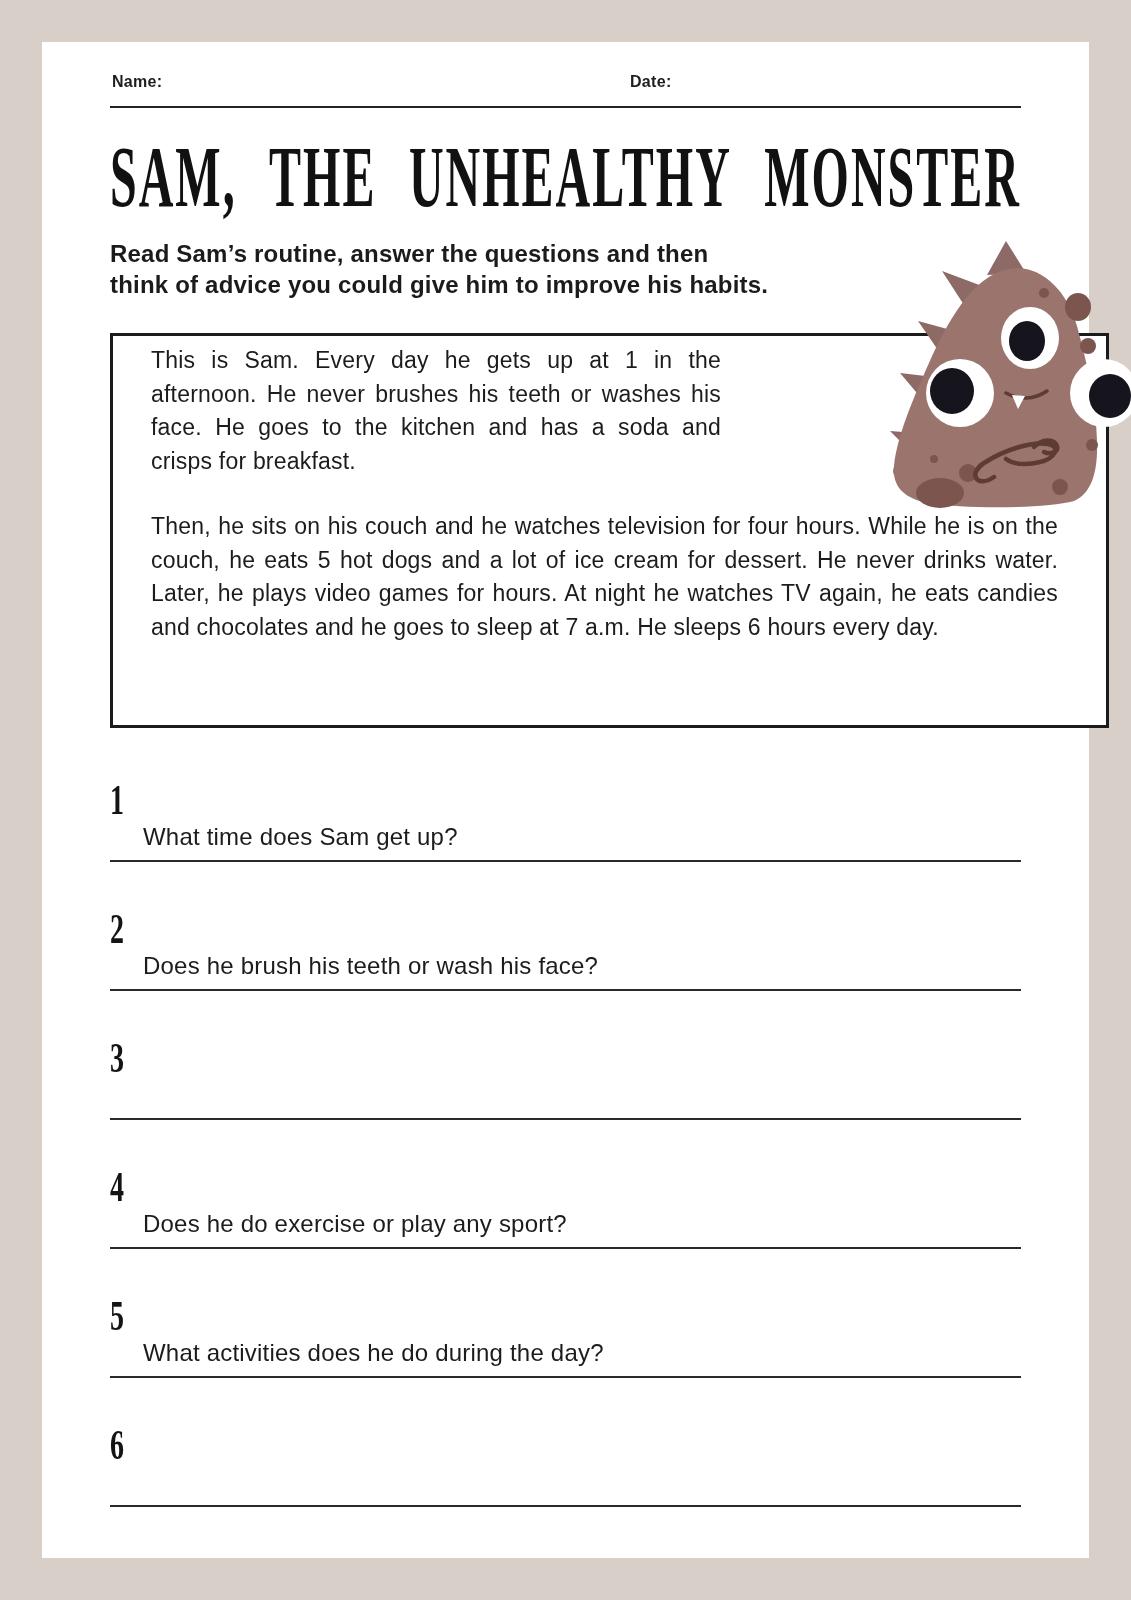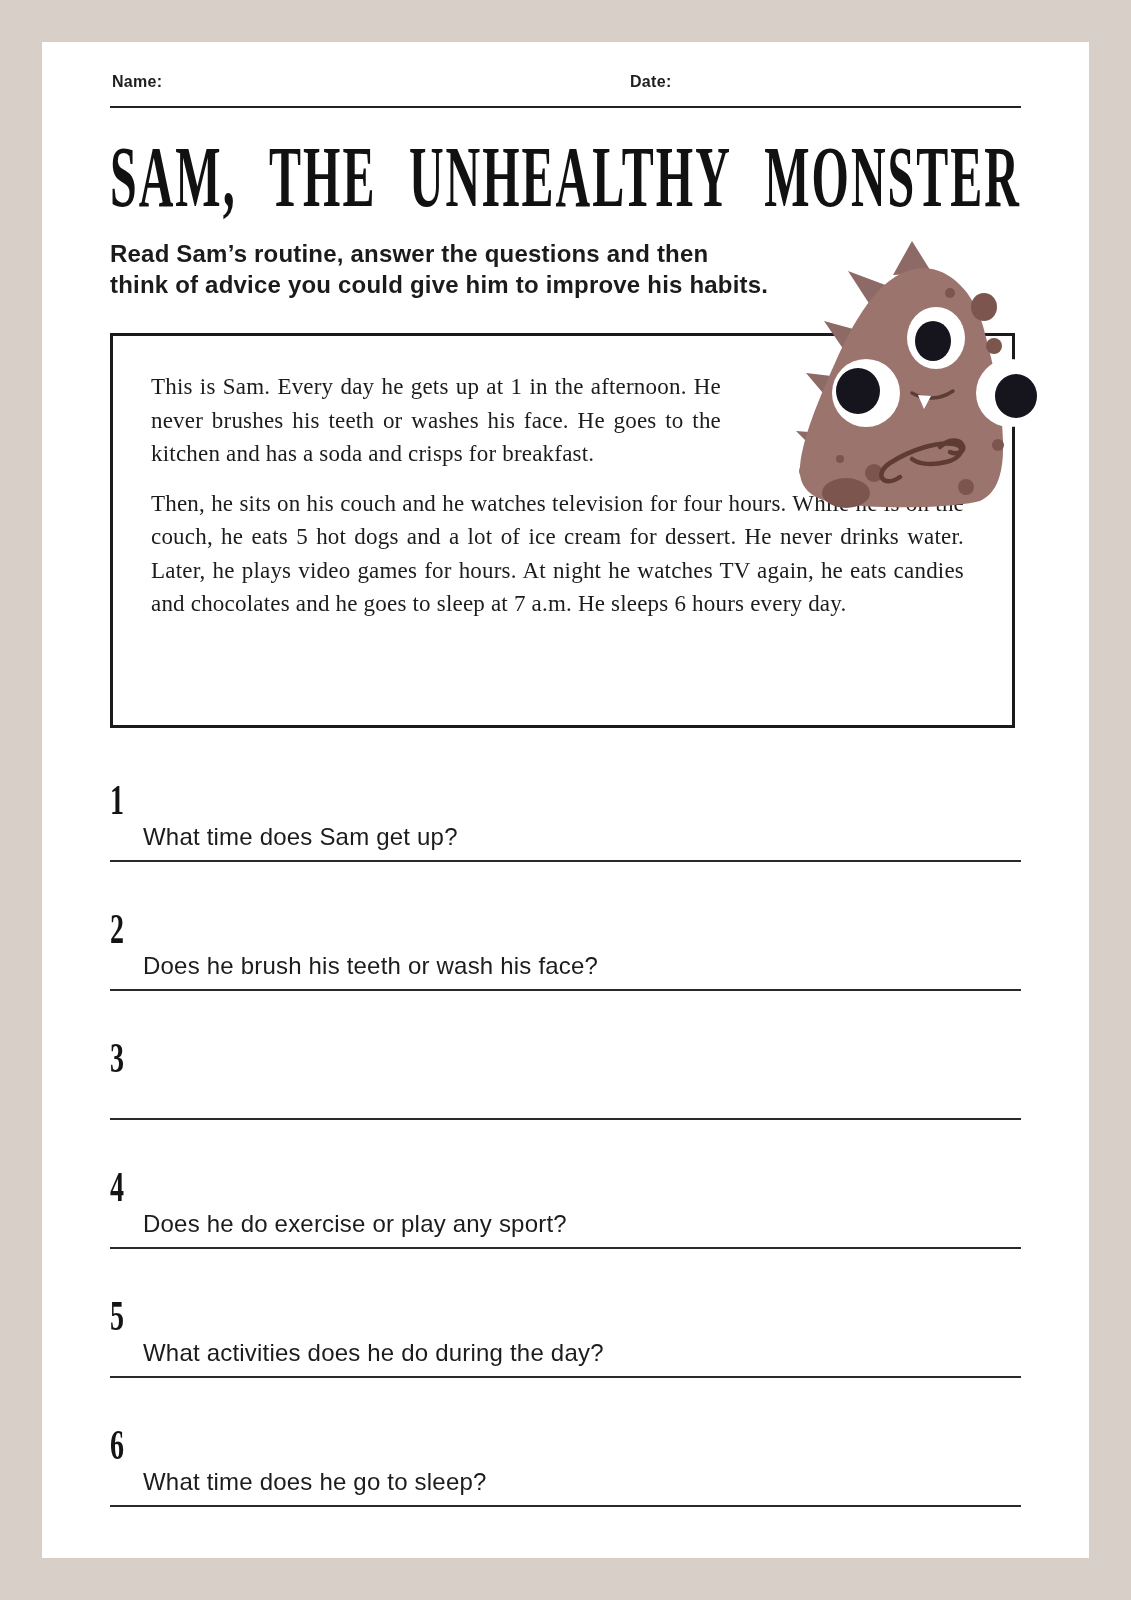--- a/index.html
+++ b/index.html
@@ -37,31 +37,30 @@
   }
   
   .instructions {
     position:absolute; left:68px; top:190px; width:700px;
     font-size:24px; font-weight:bold; line-height:31px; color:#1b1b1b;
     letter-spacing:.2px;
     margin-top:6px;
   }
   
   .passage-box {
-    position:absolute; left:68px; top:291px; width:905px; height:395px;
+    position:absolute; left:68px; top:291px; width:999px; height:395px;
     border:3px solid #1b1b1b; background:#ffffff;
-    padding:34px 48px 26px 38px;
-    font-family:Liberation Serif, serif;
+    padding:8px 48px 26px 38px;
   }
   .passage-box p {
     font-size:23px; line-height:33.5px; text-align:justify;
     color:#1c1c1c; letter-spacing:.2px;
   }
   .para-1 { width:570px; }
-  .para-2 { margin-top:16px; }
+  .para-2 { margin-top:32px; }
   .monster {
     position:absolute; top:-95px; right:-33px; width:255px; height:270px;
   }
   
   .question {
     position:absolute; left:68px; width:911px; height:110px;
   }
   .q-row { display:flex; align-items:flex-start; }
   .q-num {
     font-family:"Liberation Serif", serif; font-weight:bold;
@@ -187,18 +186,17 @@
     <div class="q-row">
       <span class="q-num">5</span>
       <span class="q-text">What activities does he do during the day?</span>
     </div>
     <div class="answer-line"></div>
   </div>
 
   <div class="question" style="top:1380px">
     <div class="q-row">
       <span class="q-num">6</span>
-      <span class="q-text">What time does he go to sleep?</span>
     </div>
     <div class="answer-line"></div>
   </div>
 
 </div>
 
 </body></html>

